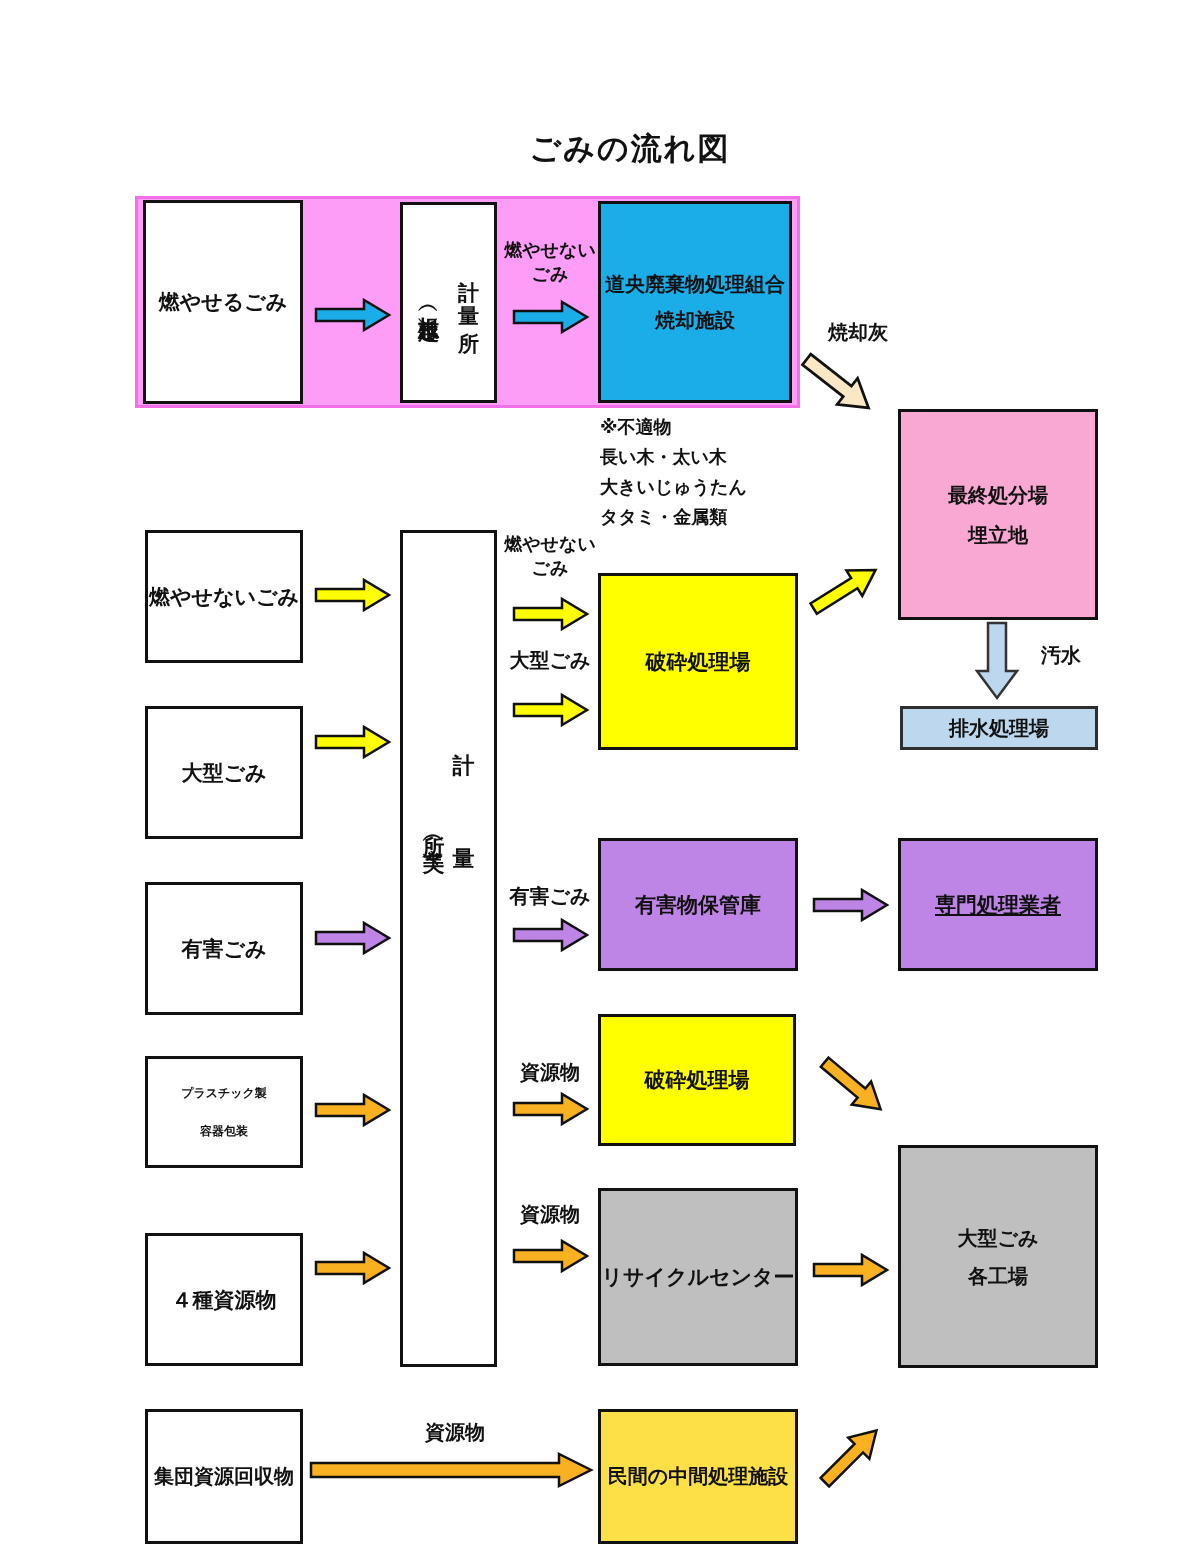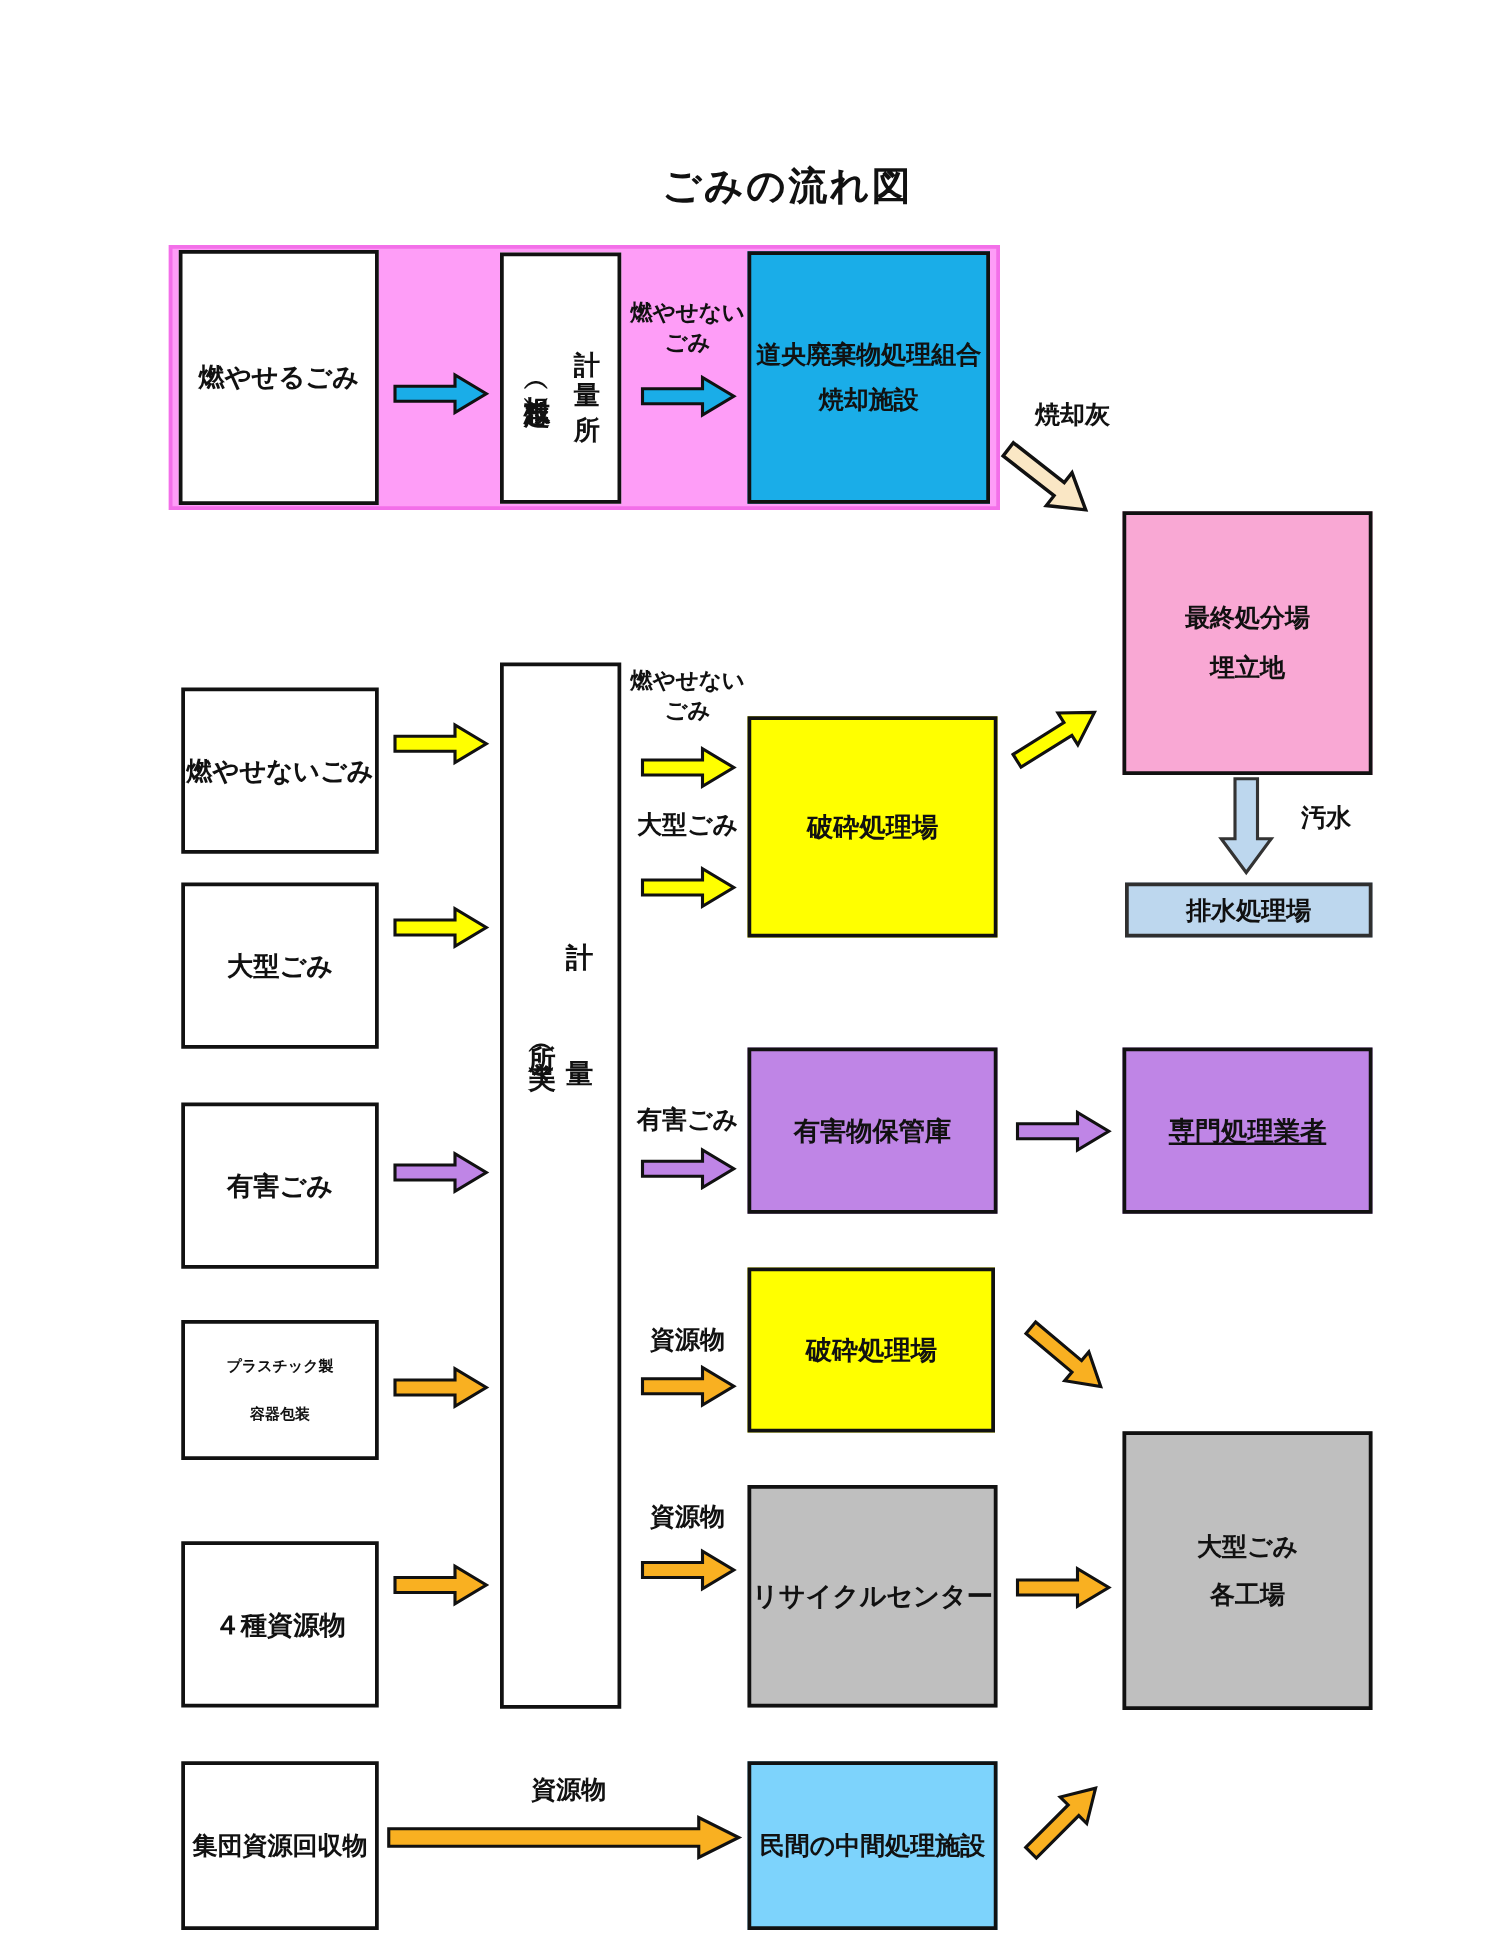--- a/index.html
+++ b/index.html
@@ -11,21 +11,21 @@
         background:#fe9df7;border:3px solid #f36fe9;box-sizing:border-box;}
   .box{position:absolute;border:3px solid #111;box-sizing:border-box;
        display:flex;align-items:center;justify-content:center;text-align:center;
        font-weight:600;background:#fff;}
   .fill-blue{background:#1aade8;}
   .fill-yellow{background:#ffff00;}
   .fill-purple{background:#bf85e6;}
   .fill-cream{background:#f9a8d4;}
   .fill-lblue{background:#bdd7ee;border-color:#2f2f2f;}
   .fill-gray{background:#bfbfbf;}
-  .fill-green{background:#7dd3fc;}
+  .fill-green{background:#fde047;}
   .lbl{position:absolute;font-weight:600;text-align:center;line-height:24px;}
   .notes{position:absolute;left:600px;top:412px;font-size:18px;font-weight:600;
          line-height:30px;text-align:left;}
   .arrow{position:absolute;}
   .arrow svg{display:block;}
   .vbox{flex-direction:row;gap:12px;}
   .vtext{writing-mode:vertical-rl;text-orientation:mixed;font-weight:600;}
   .st1-main{font-size:21px;letter-spacing:26px;}
   .st1-sub{font-size:21px;letter-spacing:2px;}
   .tallbox{align-items:flex-start;justify-content:center;padding-top:190px;}
@@ -76,41 +76,47 @@
   </div>
 
   <div class="lbl" style="left:808px;top:320px;width:100px;font-size:20px;">焼却灰</div>
 
   <div class="arrow" style="left:796px;top:364px;transform:rotate(38deg);">
     <svg width="84" height="40" viewBox="0 0 78 36" preserveAspectRatio="none">
         <path d="M2,12 H50 V3 L75,18 L50,33 V24 H2 Z" stroke="#111" stroke-width="2.5" fill="#fae7c5"></path>
       </svg>
   </div>
 
+  <div class="notes">
+    <span>※不適物</span><br>
+    <span>長い木・太い木</span><br>
+    <span>大きいじゅうたん</span><br>
+    <span>タタミ・金属類</span>
+  </div>
 
   <div class="box fill-cream" style="left:898px;top:409px;width:200px;height:211px;font-size:20px;line-height:40px;">
     <span>
       <span>最終処分場</span><br>
       <span>埋立地</span>
     </span>
   </div>
 
   <div class="arrow" style="left:974px;top:621px;">
     <svg width="46" height="80" viewBox="0 0 46 80">
         <path d="M14,2 H32 V50 H43 L23,77 L3,50 H14 Z" stroke="#333" stroke-width="2.5" fill="#bdd7ee"></path>
       </svg>
   </div>
 
   <div class="lbl" style="left:1026px;top:643px;width:70px;font-size:20px;">汚水</div>
 
   <div class="box fill-lblue" style="left:900px;top:706px;width:198px;height:44px;font-size:20px;">
     <span>排水処理場</span>
   </div>
 
-  <div class="box" style="left:145px;top:530px;width:158px;height:133px;font-size:21px;margin-top:20px;">
+  <div class="box" style="left:145px;top:530px;width:158px;height:133px;font-size:21px;">
     <span>燃やせないごみ</span>
   </div>
   <div class="box" style="left:145px;top:706px;width:158px;height:133px;font-size:21px;">
     <span>大型ごみ</span>
   </div>
   <div class="box" style="left:145px;top:882px;width:158px;height:133px;font-size:21px;">
     <span>有害ごみ</span>
   </div>
   <div class="box two-line" style="left:145px;top:1056px;width:158px;height:112px;font-size:12px;">
     <span>

